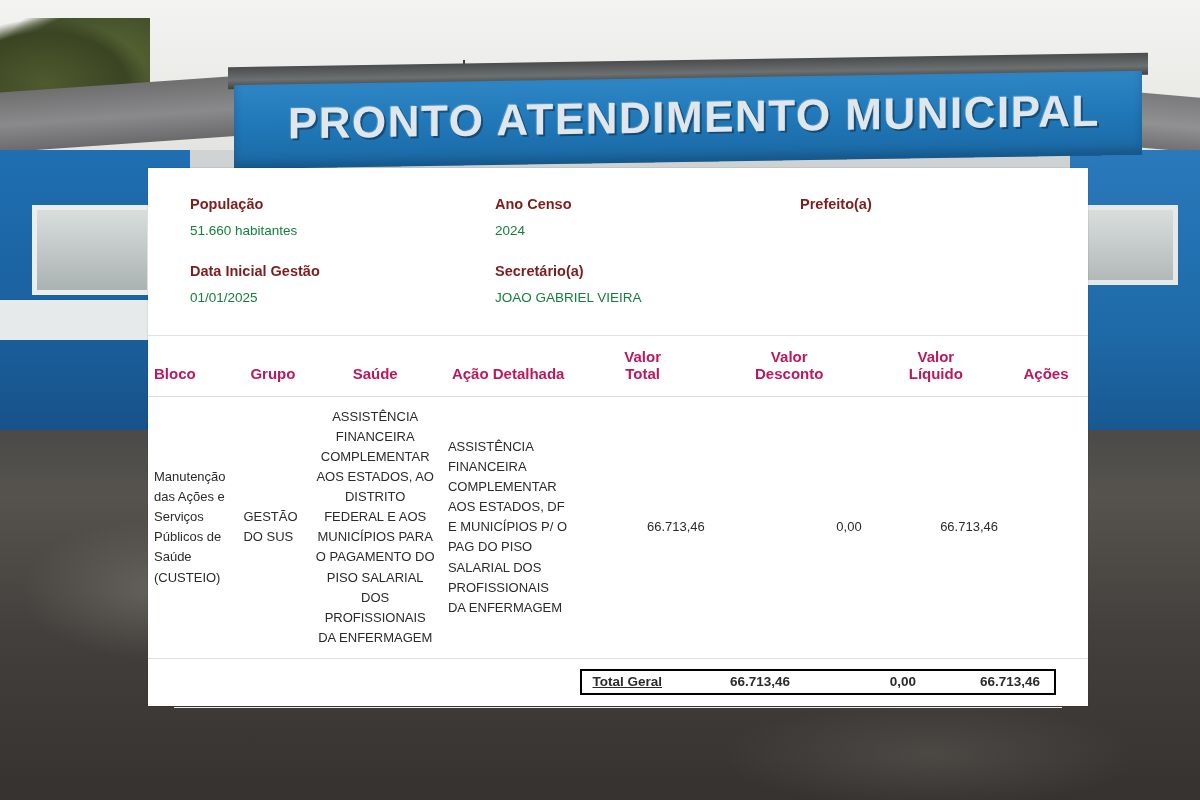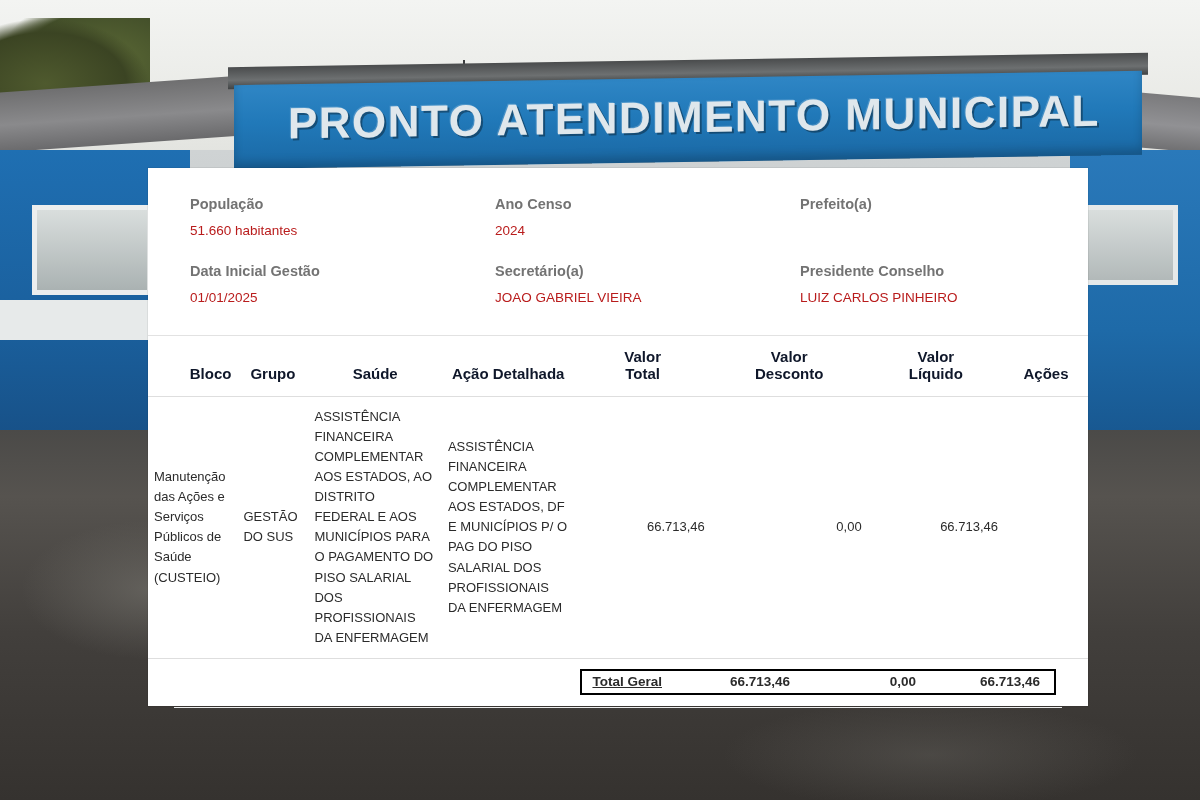--- a/index.html
+++ b/index.html
@@ -160,59 +160,59 @@
 
   .info-grid {
     padding: 28px 42px 10px 42px;
     display: grid;
     grid-template-columns: 305px 305px auto;
     row-gap: 22px;
   }
   .info-cell .label {
     font-size: 14.5px;
     font-weight: bold;
-    color: #737373;
+    color: #7f1d1d;
     margin-bottom: 9px;
   }
   .info-cell .value {
     font-size: 13.5px;
-    color: #b91c1c;
+    color: #15803d;
     line-height: 1.5;
   }
   .info-divider {
     height: 1px;
     background: #e2e2e2;
     margin: 16px 0 0 0;
   }
 
   table.tbl {
     width: 100%;
     border-collapse: collapse;
     font-size: 13px;
   }
   table.tbl thead th {
     font-size: 15px;
     font-weight: bold;
-    color: #0f172a;
+    color: #be185d;
     padding: 12px 6px 14px 6px;
     vertical-align: bottom;
     border-bottom: 1px solid #dedede;
   }
   table.tbl thead th .hl { display: block; text-align: center; }
 
   table.tbl tbody td {
     vertical-align: middle;
     padding: 10px 6px;
     color: #2b2b2b;
     line-height: 1.55;
     font-size: 13px;
   }
   td.c-bloco  { width: 112px; padding-left: 26px; }
   td.c-grupo  { width: 88px; margin-left: 22px; }
-  td.c-acao   { width: 196px; }
+  td.c-acao   { width: 196px; text-align: center; }
   td.c-acaod  { width: 190px; }
   td.c-num    { text-align: right; white-space: nowrap; }
   td.c-acoes  { width: 72px; }
 
   .totals-row td {
     border-top: 1px solid #dedede;
     padding-top: 9px;
     padding-bottom: 9px;
   }
   .total-box {
@@ -298,32 +298,28 @@
       </div>
 
       <div class="info-cell">
         <div class="label">Data Inicial Gestão</div>
         <div class="value">01/01/2025</div>
       </div>
       <div class="info-cell">
         <div class="label">Secretário(a)</div>
         <div class="value">JOAO GABRIEL VIEIRA</div>
       </div>
-      <div class="info-cell">
-        <div class="label">Presidente Conselho</div>
-        <div class="value">LUIZ CARLOS PINHEIRO</div>
-      </div>
     </div>
 
     <div class="info-divider"></div>
 
     <table class="tbl">
       <thead>
         <tr>
-          <th class="c-bloco" style="text-align:right;">Bloco</th>
+          <th class="c-bloco" style="text-align:left;">Bloco</th>
           <th>Grupo</th>
           <th>Saúde</th>
           <th>Ação Detalhada</th>
           <th>
             <span class="hl">Valor</span>
             <span class="hl">Total</span>
           </th>
           <th>
             <span class="hl">Valor</span>
             <span class="hl">Desconto</span>

